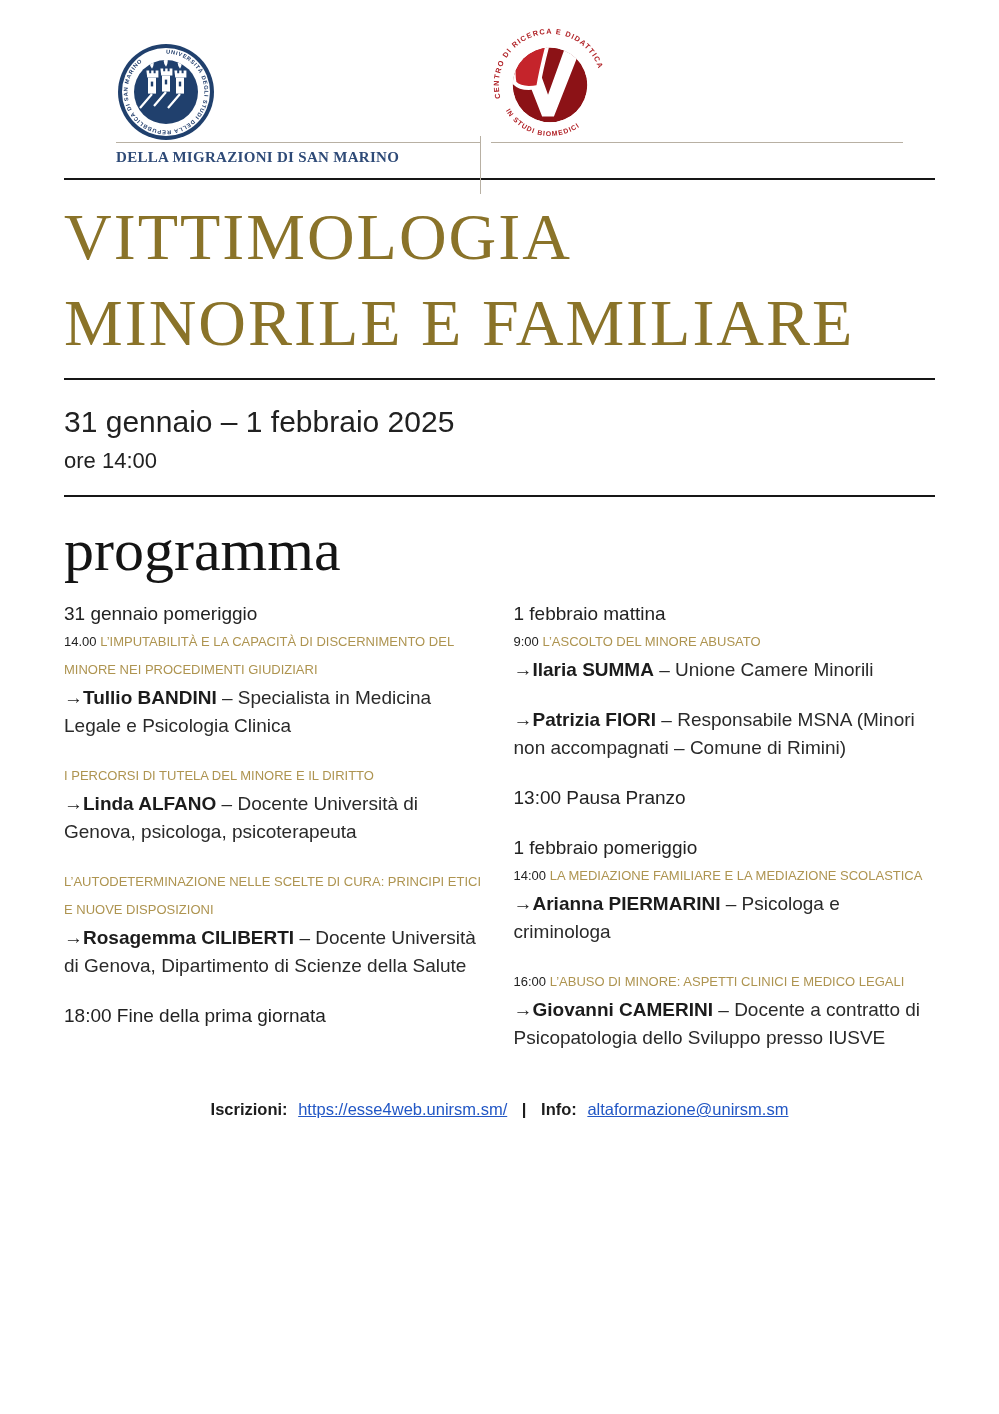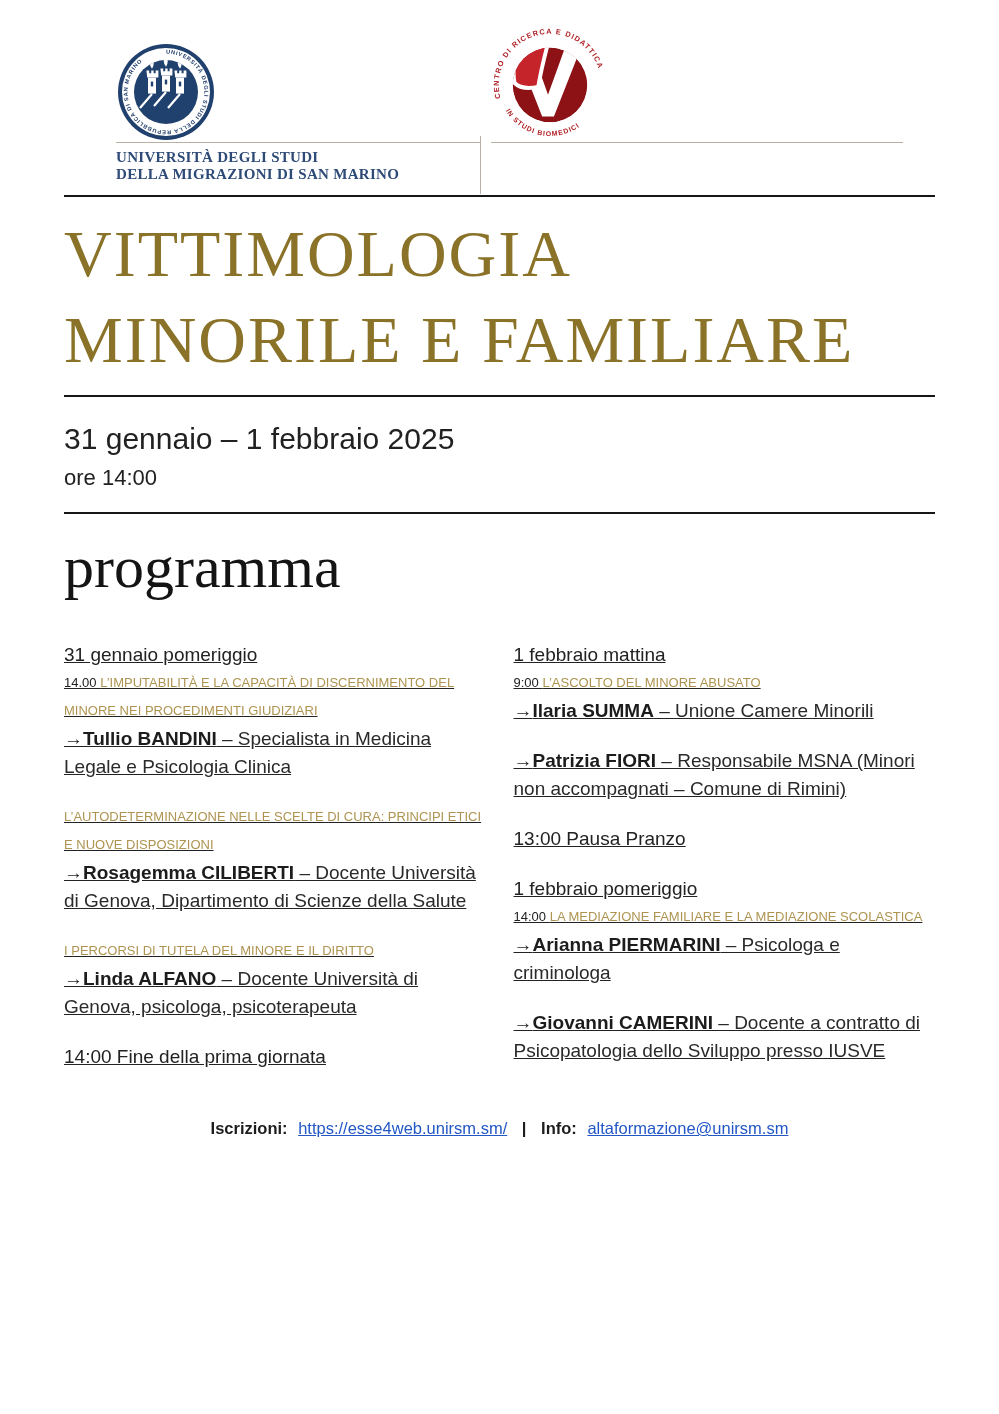--- a/index.html
+++ b/index.html
@@ -23,21 +23,21 @@
   .rule-1{margin-top:12px;}
   .title{font-family:"Liberation Serif",serif;font-weight:400;color:#8a7329;
          font-size:66px;line-height:1.3;letter-spacing:2px;margin:14px 0 12px;}
   .dates{font-size:30px;line-height:1.3;color:#212121;margin:22px 0 0;}
   .time-note{font-size:22px;line-height:1.3;color:#212121;margin:6px 0 0;}
   .rule-3{margin-top:20px;}
   .prog-heading{font-family:"Liberation Serif",serif;font-weight:400;color:#141414;
                 font-size:60px;line-height:1.25;margin:16px 0 0;}
 
   
-  .columns{display:flex;gap:28px;margin-top:36px;text-decoration:underline;}
+  .columns{display:flex;gap:28px;margin-top:12px;}
   .col{width:calc(50% - 14px);}
   .day{font-size:19px;line-height:28px;color:#222;margin:0;}
   .talk{margin:0 0 22px;}
   .talk-title{margin:0;font-size:13px;line-height:28px;color:#ae9450;}
   .time{color:#222;}
   .gold{color:#ae9450;}
   .speaker{margin:0;font-size:19px;line-height:28px;color:#2a2a2a;}
   .arrow,.name{font-weight:700;color:#1c1c1c;}
   .note{font-size:19px;line-height:28px;color:#222;margin:0 0 22px;}
 
@@ -90,21 +90,20 @@
               <path d="M-7,-22 h3.5 v3.5 h2.5 v-3.5 h3 v3.5 h2.5 v-3.5 h3.5 v9 h-14 z" fill="#fff"></path>
               <rect x="-5" y="-13" width="10" height="20" fill="#fff"></rect>
               <rect x="-1.5" y="-8" width="3" height="6" fill="#20406d"></rect>
             </g>
             <path d="M36,52 L24,66 M50,50 L38,64 M64,52 L52,66" stroke="#fff" stroke-width="2.2" fill="none"></path>
           </g>
         </svg>
       </div>
       <div class="h-rule"></div>
       <div class="org navy">
-        <div>UNIVERSITÀ DEGLI STUDI</div>
         <div>DELLA MIGRAZIONI DI SAN MARINO</div>
       </div>
     </div>
 
     <div class="h-col h-right">
       <div class="vline"></div>
       <div class="logo-box">
         <svg width="118" height="118" viewBox="0 0 120 120">
           <defs>
             <path id="crdtop" d="M 9.8,75.5 A 52,52 0 1 1 110.2,75.5" fill="none"></path>
@@ -143,45 +142,46 @@
   <h2 class="prog-heading">programma</h2>
 
   <div class="columns">
     <div class="col">
         <p class="day">31 gennaio pomeriggio</p>
         <div class="talk">
           <p class="talk-title"><span class="time">14.00 </span><span class="gold">L’IMPUTABILITÀ E LA CAPACITÀ DI DISCERNIMENTO DEL MINORE NEI PROCEDIMENTI GIUDIZIARI</span></p>
           <p class="speaker"><span class="arrow">→</span><span class="name">Tullio BANDINI</span><span class="role"> – Specialista in Medicina Legale e Psicologia Clinica</span></p>
         </div>
         <div class="talk">
+          <p class="talk-title"><span class="gold">I PERCORSI DI TUTELA DEL MINORE E IL DIRITTO</span></p>
+          <p class="speaker"><span class="arrow">→</span><span class="name">Linda ALFANO</span><span class="role"> – Docente Università di Genova, psicologa, psicoterapeuta</span></p>
+        </div>
+        <div class="talk">
           <p class="talk-title"><span class="gold">L’AUTODETERMINAZIONE NELLE SCELTE DI CURA: PRINCIPI ETICI E NUOVE DISPOSIZIONI</span></p>
           <p class="speaker"><span class="arrow">→</span><span class="name">Rosagemma CILIBERTI</span><span class="role"> – Docente Università di Genova, Dipartimento di Scienze della Salute</span></p>
         </div>
-        <div class="talk">
-          <p class="talk-title"><span class="gold">I PERCORSI DI TUTELA DEL MINORE E IL DIRITTO</span></p>
-          <p class="speaker"><span class="arrow">→</span><span class="name">Linda ALFANO</span><span class="role"> – Docente Università di Genova, psicologa, psicoterapeuta</span></p>
-        </div>
-        <p class="note">14:00 Fine della prima giornata</p>
+        <p class="note">18:00 Fine della prima giornata</p>
       </div>
     <div class="col">
         <p class="day">1 febbraio mattina</p>
         <div class="talk">
           <p class="talk-title"><span class="time">9:00 </span><span class="gold">L’ASCOLTO DEL MINORE ABUSATO</span></p>
           <p class="speaker"><span class="arrow">→</span><span class="name">Ilaria SUMMA</span><span class="role"> – Unione Camere Minorili</span></p>
         </div>
         <div class="talk">
           <p class="speaker"><span class="arrow">→</span><span class="name">Patrizia FIORI</span><span class="role"> – Responsabile MSNA (Minori non accompagnati – Comune di Rimini)</span></p>
         </div>
         <p class="note">13:00 Pausa Pranzo</p>
         <p class="day">1 febbraio pomeriggio</p>
         <div class="talk">
           <p class="talk-title"><span class="time">14:00 </span><span class="gold">LA MEDIAZIONE FAMILIARE E LA MEDIAZIONE SCOLASTICA</span></p>
           <p class="speaker"><span class="arrow">→</span><span class="name">Arianna PIERMARINI</span><span class="role"> – Psicologa e criminologa</span></p>
         </div>
         <div class="talk">
+          <p class="talk-title"><span class="time">16:00 </span><span class="gold">L’ABUSO DI MINORE: ASPETTI CLINICI E MEDICO LEGALI</span></p>
           <p class="speaker"><span class="arrow">→</span><span class="name">Giovanni CAMERINI</span><span class="role"> – Docente a contratto di Psicopatologia dello Sviluppo presso IUSVE</span></p>
         </div>
       </div>
   </div>
 
   <footer>
     <span class="f-label">Iscrizioni:</span>
     <a class="f-link" href="#">https://esse4web.unirsm.sm/</a>
     <span class="f-sep">|</span>
     <span class="f-label">Info:</span>

